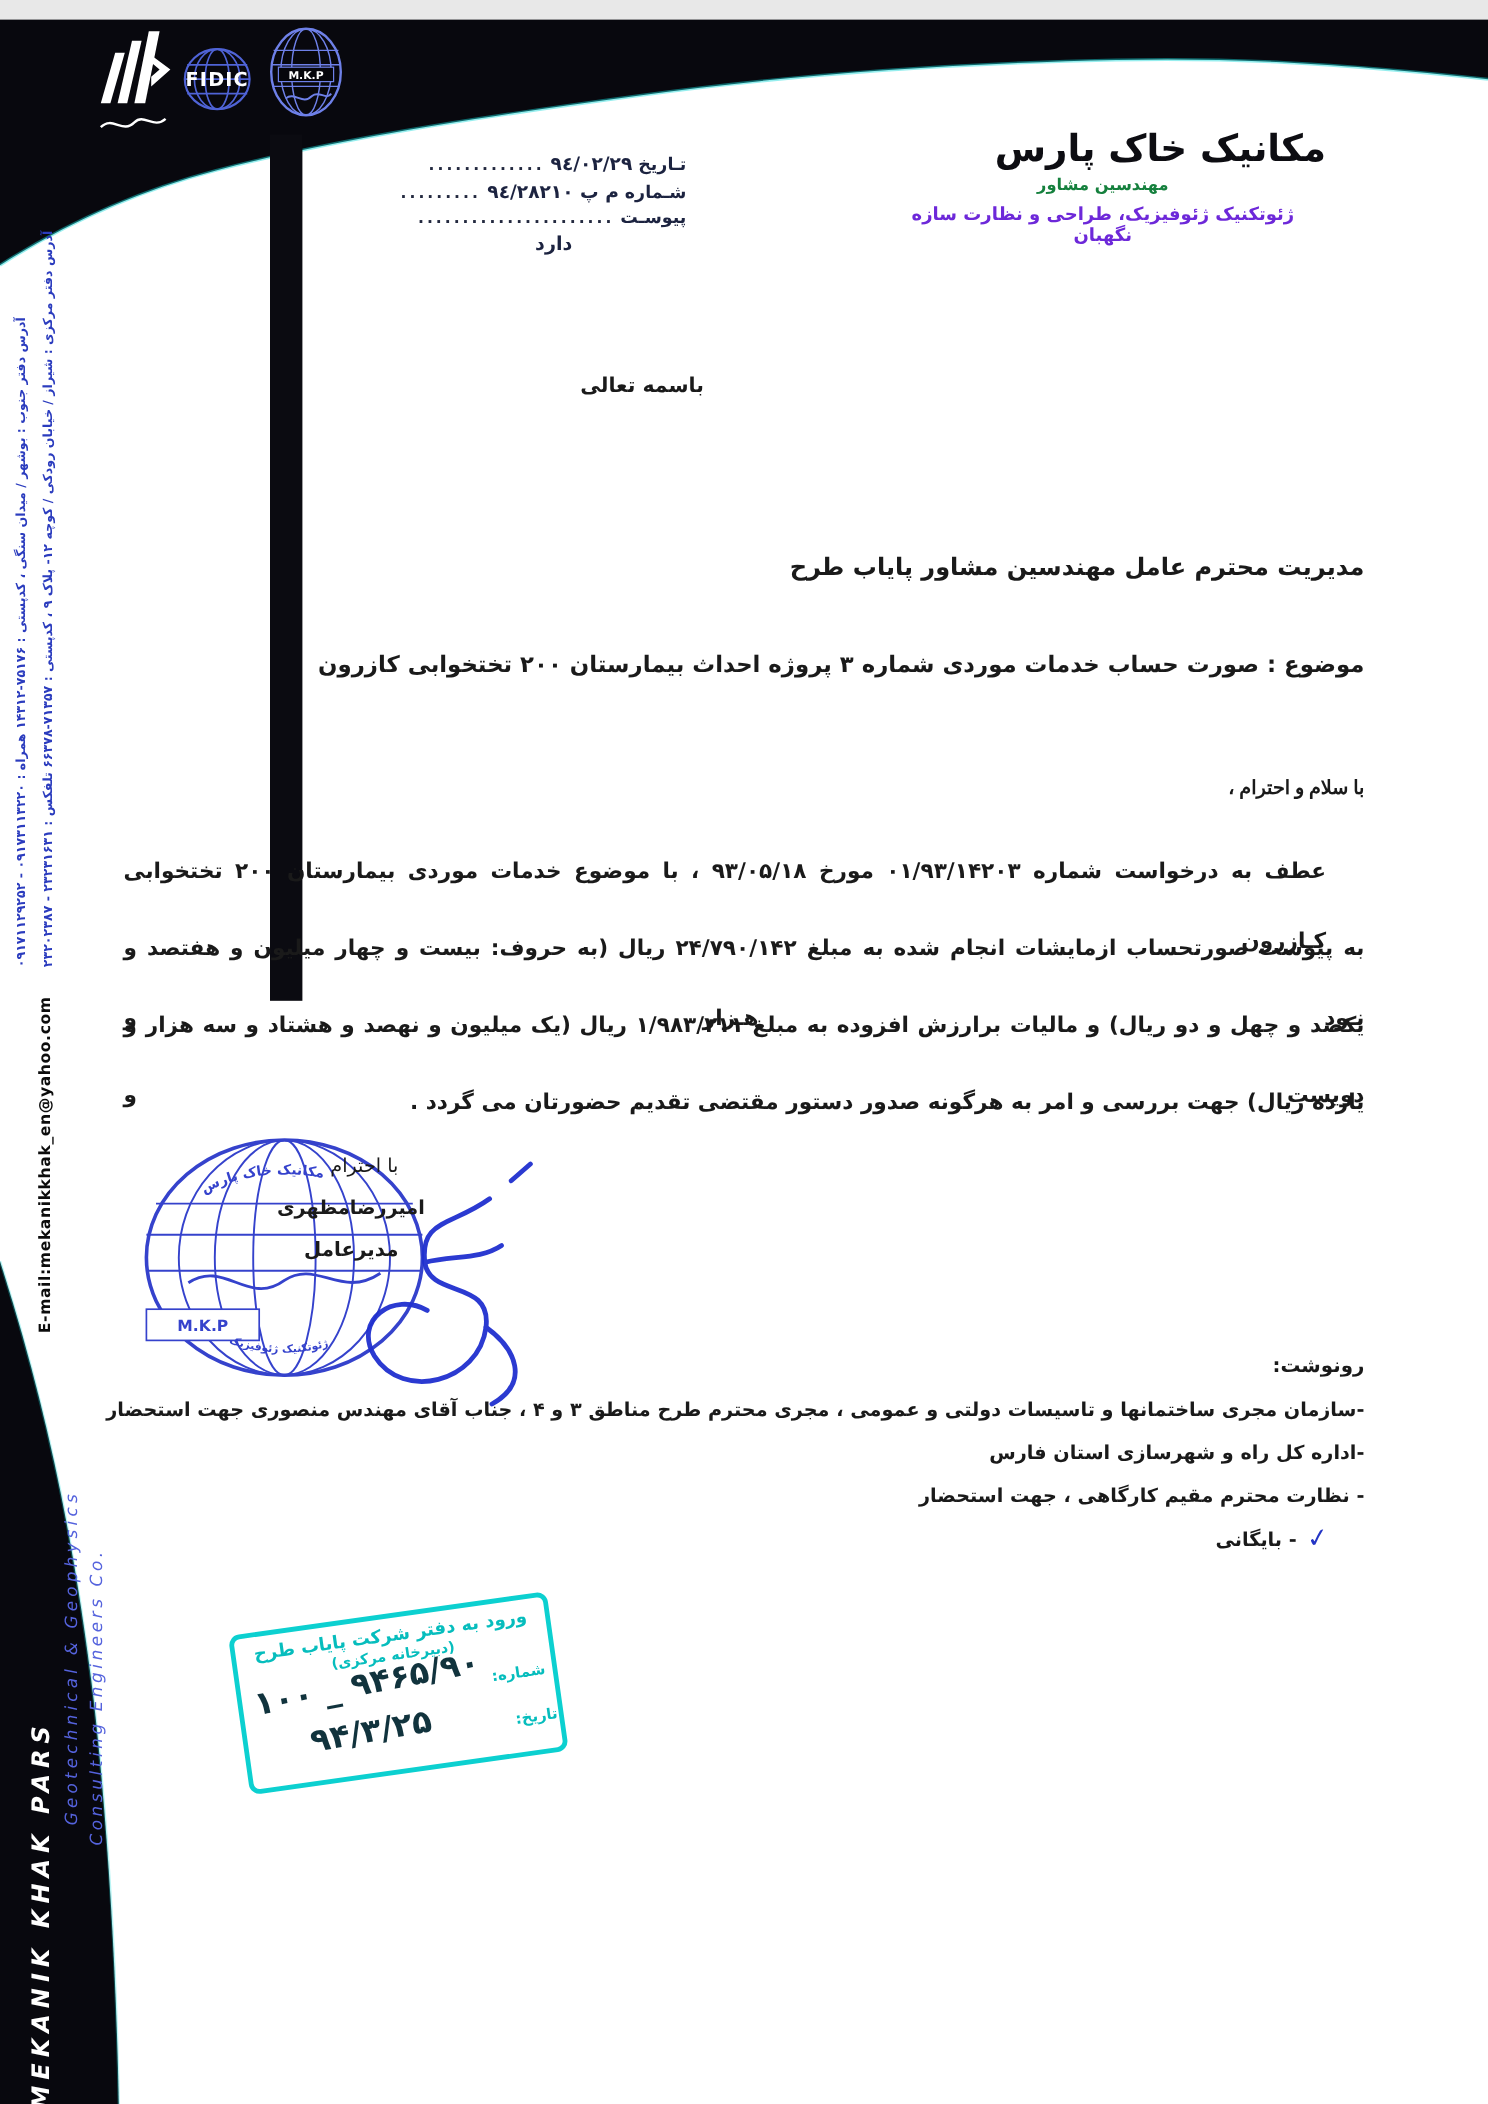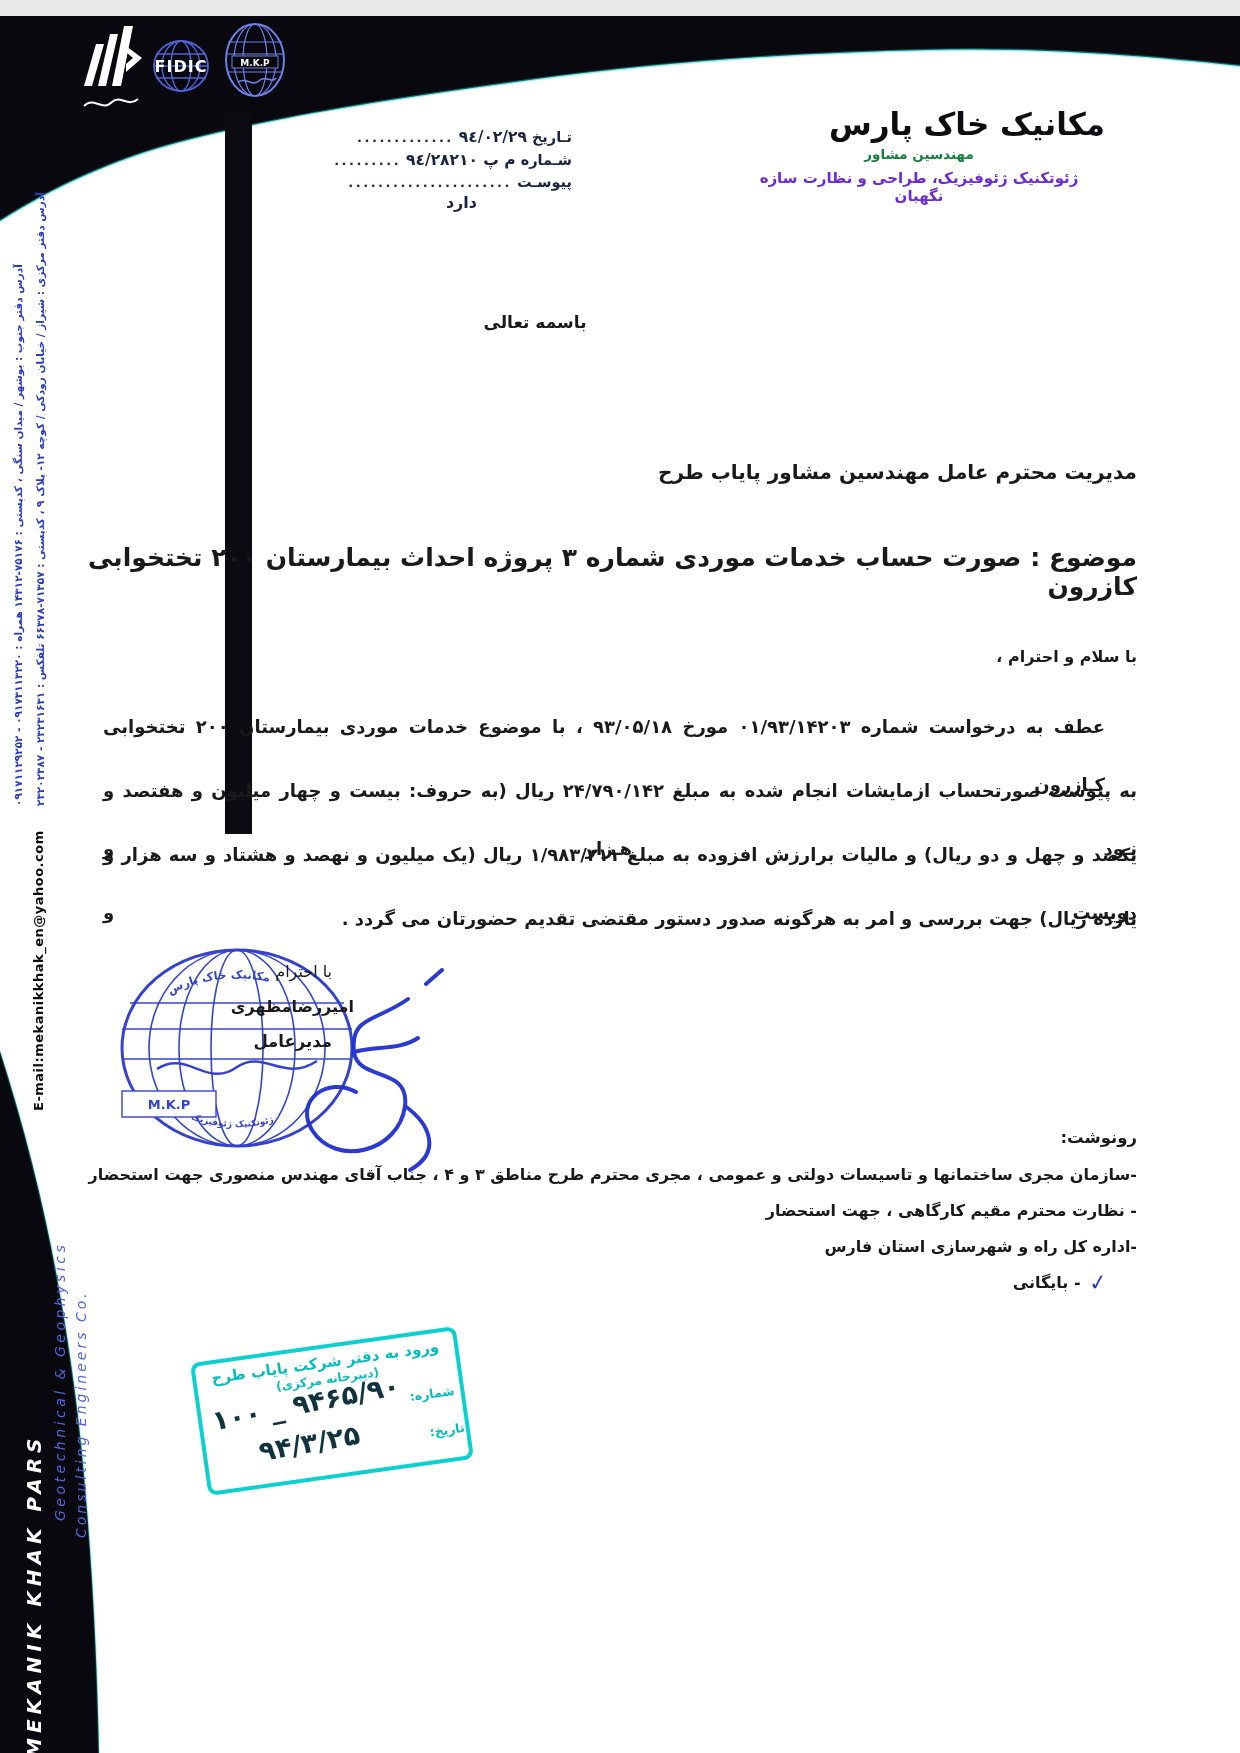--- a/index.html
+++ b/index.html
@@ -20,22 +20,22 @@
   
   .date-block{left:335px;top:112px;width:237px;direction:rtl;color:#1c2340;}
   .d-row{display:flex;align-items:baseline;gap:5px;margin-bottom:5px;}
   .d-label{font-size:14.5px;font-weight:bold;white-space:nowrap;}
   .d-value{font-size:15.5px;font-weight:bold;white-space:nowrap;}
   .d-dots{flex:1;overflow:hidden;white-space:nowrap;letter-spacing:2.5px;font-size:13px;font-weight:bold;color:#23293f;}
   .d-attach-val{font-size:16px;font-weight:bold;margin-right:95px;margin-top:-2px;}
   
   .bismillah{left:385px;top:296px;width:300px;text-align:center;font-size:17px;font-weight:bold;}
   .recipient{right:103px;top:444px;font-size:20px;font-weight:bold;}
-  .subject{right:103px;top:527px;font-size:25px;font-weight:bold;}
-  .salutation{right:103px;top:631px;font-size:16px;font-weight:bold;}
+  .subject{right:103px;top:527px;font-size:19px;font-weight:bold;}
+  .salutation{right:103px;top:631px;font-size:16px;font-weight:bold;font-family:Liberation Serif, serif;}
   .para{left:103px;top:682px;width:1034px;}
   .pline{font-size:18px;font-weight:600;height:64px;line-height:58px;white-space:normal;}
   .jline{text-align:justify;text-align-last:justify;}
   .rline{text-align:right;}
   .indent1{padding-right:32px;}
   .closing{right:908px;top:946px;font-size:16px;font-weight:normal;z-index:7;}
   .signatory{right:886px;top:981px;font-size:16px;font-weight:bold;z-index:7;}
   .sig-title{right:908px;top:1016px;font-size:16.5px;font-weight:bold;z-index:7;}
   
   .cc-block{right:103px;top:1112px;width:1034px;direction:rtl;text-align:right;}
@@ -178,22 +178,22 @@
       <path d="M168,30 l16,-14"></path>
       <path d="M150,45 C118,68 92,62 96,98 C100,128 152,112 147,152 C141,198 78,214 54,176 C36,146 70,122 98,138"></path>
       <path d="M147,152 C172,170 184,198 152,216"></path>
       <path d="M96,98 C120,92 142,96 160,84"></path>
     </g>
   </svg>
 
   <div class="abs cc-block fa">
     <div class="cc-label">رونوشت:</div>
     <div class="cc-item">-سازمان مجری ساختمانها و تاسیسات دولتی و عمومی ، مجری محترم طرح مناطق ۳ و ۴ ، جناب آقای مهندس منصوری جهت استحضار</div>
+    <div class="cc-item">-اداره کل راه و شهرسازی استان فارس</div>
     <div class="cc-item">- نظارت محترم مقیم کارگاهی  ، جهت استحضار</div>
-    <div class="cc-item">-اداره کل راه و شهرسازی استان فارس</div>
     <div class="cc-item cc-last">
       <span class="cc-check">✓</span>
       <span>- بایگانی</span>
     </div>
   </div>
 
   <div class="abs rstamp">
     <div class="rs-title">ورود به دفتر شرکت پایاب طرح</div>
     <div class="rs-sub">(دبیرخانه مرکزی)</div>
     <div class="rs-numlabel">شماره:</div>

